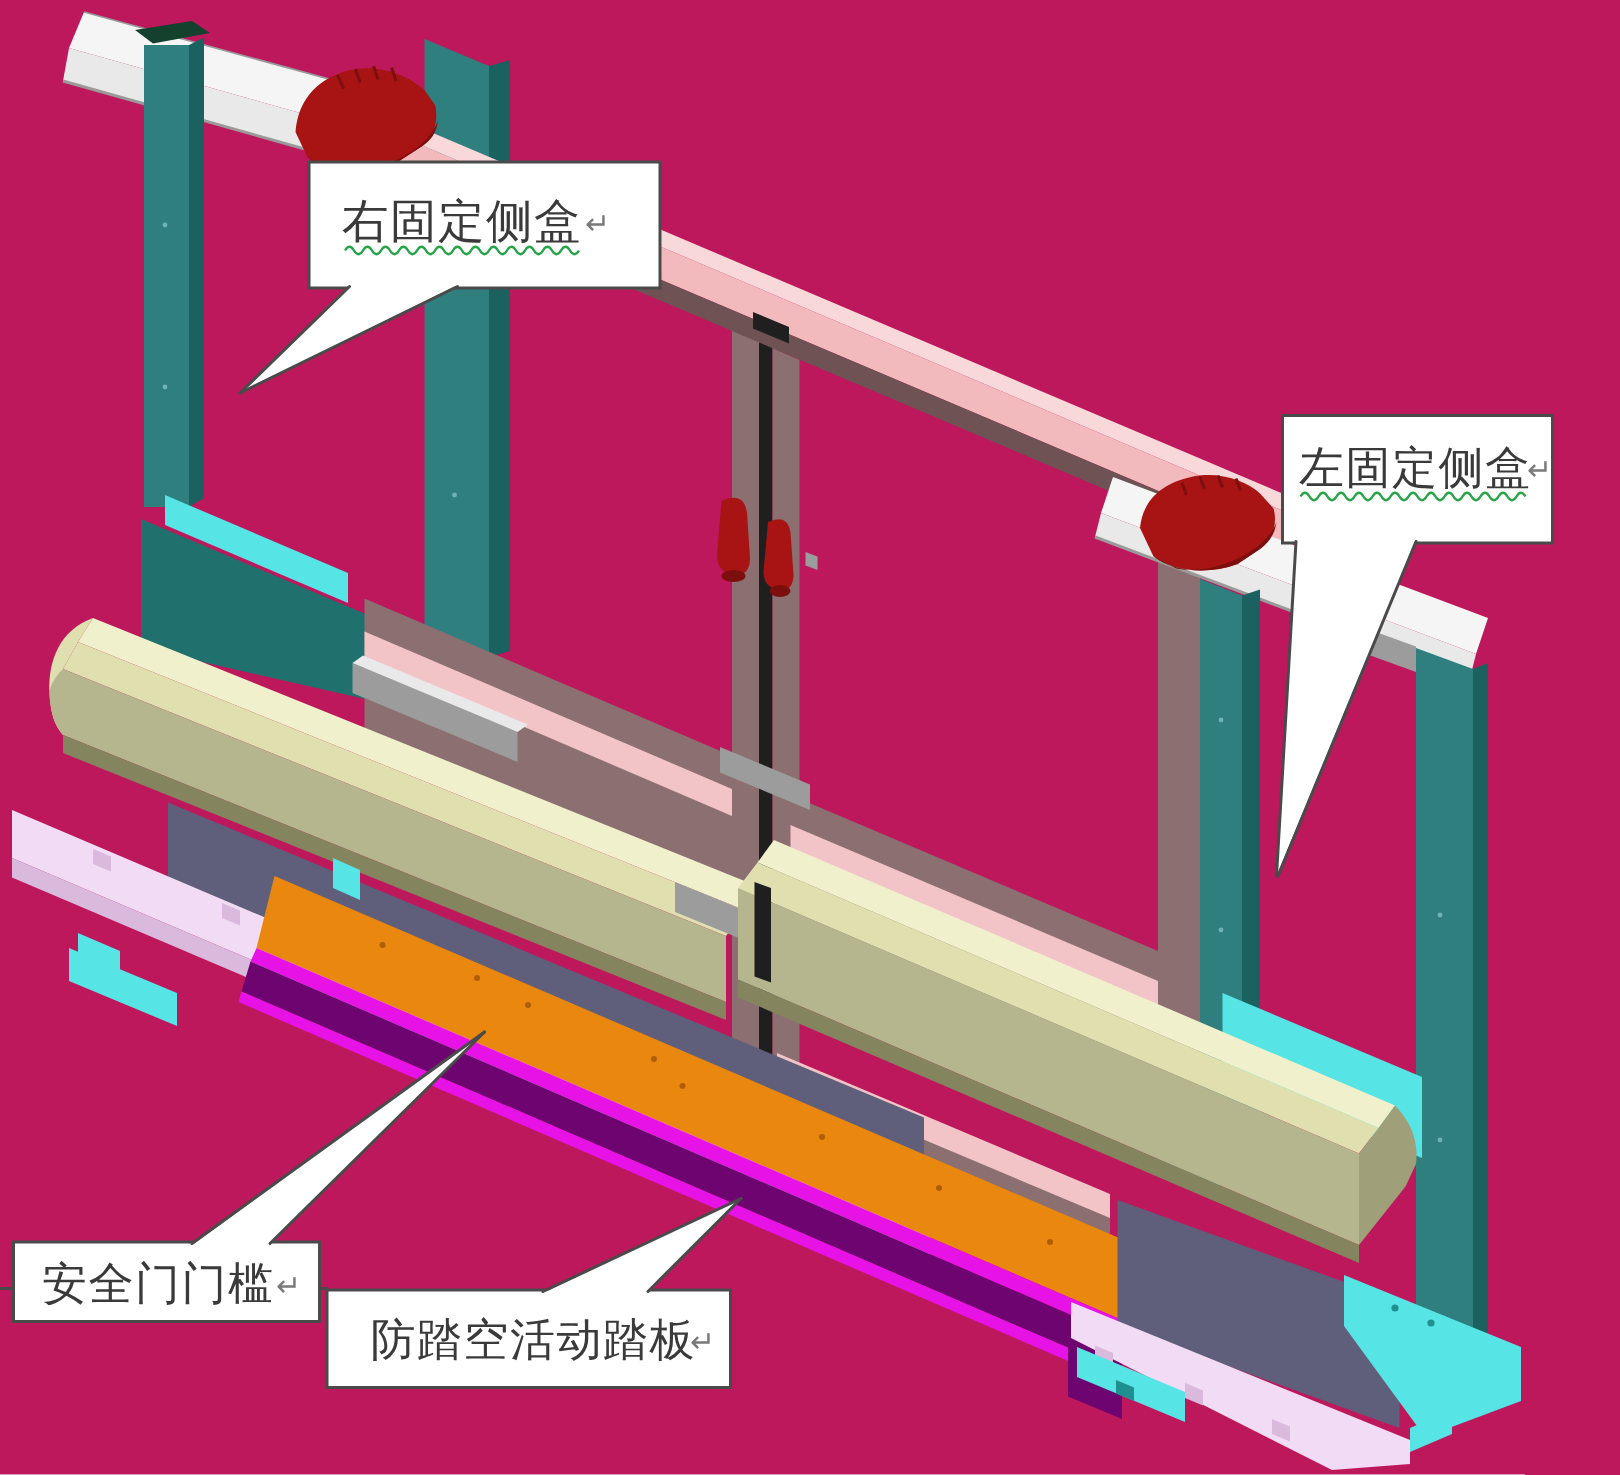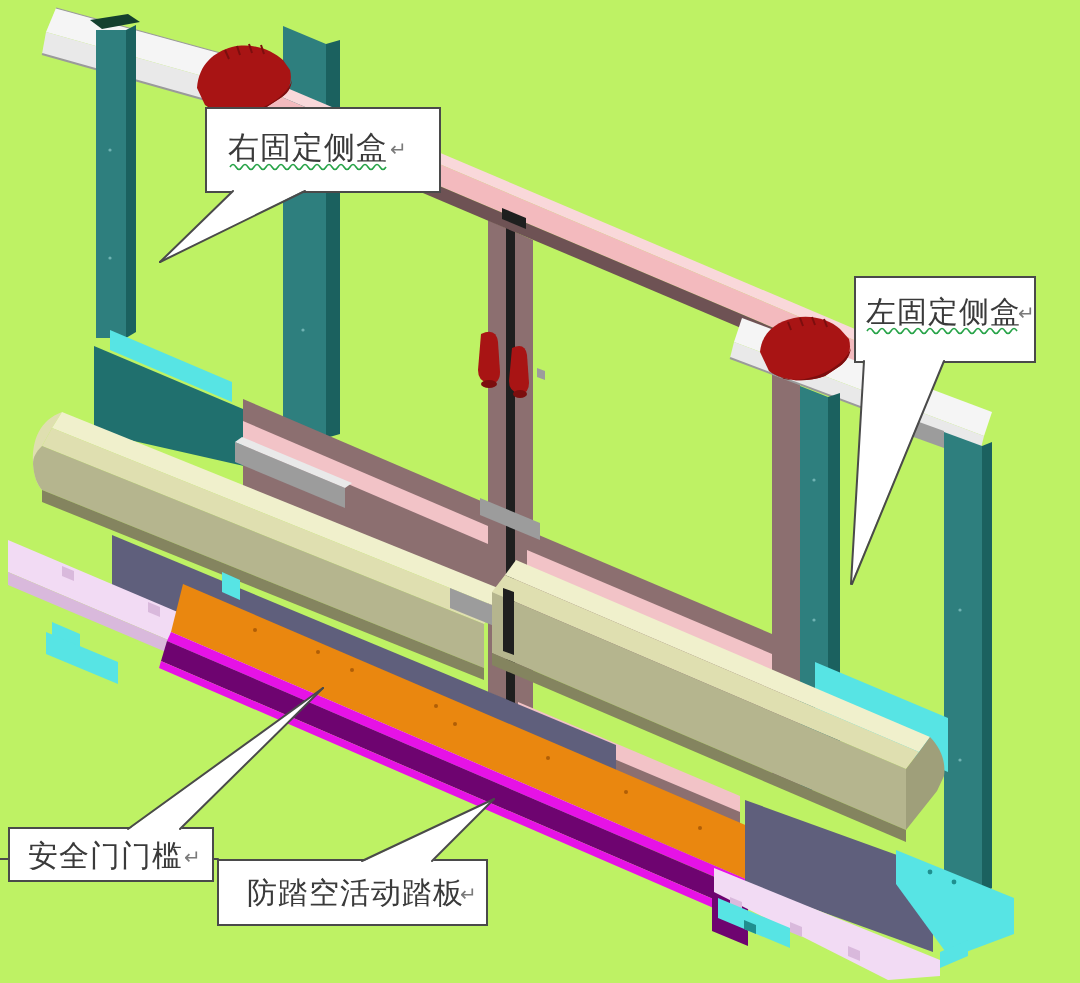--- a/index.html
+++ b/index.html
@@ -1,16 +1,16 @@
 <!DOCTYPE html>
 <html style="--teal_front: #2E7F7E; --teal_side: #1B615F; --teal_panel: #20706E; --cap_green: #14402E; --cyan_bright: #57E4E4; --beam_top: #F5F5F5; --beam_front: #E9E9E9; --beam_edge_gray: #9A9A9A; --rail_pink_top: #F9D8DA; --rail_pink: #F3BABE; --rail_underside: #6E5254; --door_mauve: #8C6F70; --door_pink_strip: #F2C3C7; --door_gap_dark: #1F1F1F; --clamp_red: #A81414; --clamp_red_dark: #7C0E0E; --threshold_top: #F0F0CC; --threshold_chamfer: #DFDFB0; --threshold_front: #B5B58E; --threshold_shadow: #84845F; --threshold_end: #9F9F7A; --pedal_orange: #EA870F; --pedal_dot: #B05E06; --strip_magenta: #E612E6; --strip_purple: #6E0470; --base_lavender: #F2DBF4; --base_lavender_front: #D9B9DC; --box_slate: #5F5F7C; --bracket_gray: #9C9C9C; --screw_dot: #6FB3B3; --leader_line: #4A4A4A; --label_text: #3A3A3A; --return_mark_gray: #7A7A7A; --squiggle_green: #27A348; --background: #FFFFFF;"><head>
 <meta charset="utf-8">
 <style>
   html,body{margin:0;padding:0;background:#ffffff;}
-  .stage{position:relative;width:1080px;height:983px;background:#bef264;overflow:hidden;}
+  .stage{position:relative;width:1080px;height:983px;background:#be185d;overflow:hidden;}
   svg{display:block;}
   
   .f-teal   {fill:var(--teal_front)}
   .f-teald  {fill:var(--teal_side)}
   .f-tealp  {fill:var(--teal_panel)}
   .f-cap    {fill:var(--cap_green)}
   .f-cyan   {fill:var(--cyan_bright)}
   .f-beam   {fill:var(--beam_top)}
   .f-beamf  {fill:var(--beam_front)}
   .f-pinktop{fill:var(--rail_pink_top)}

